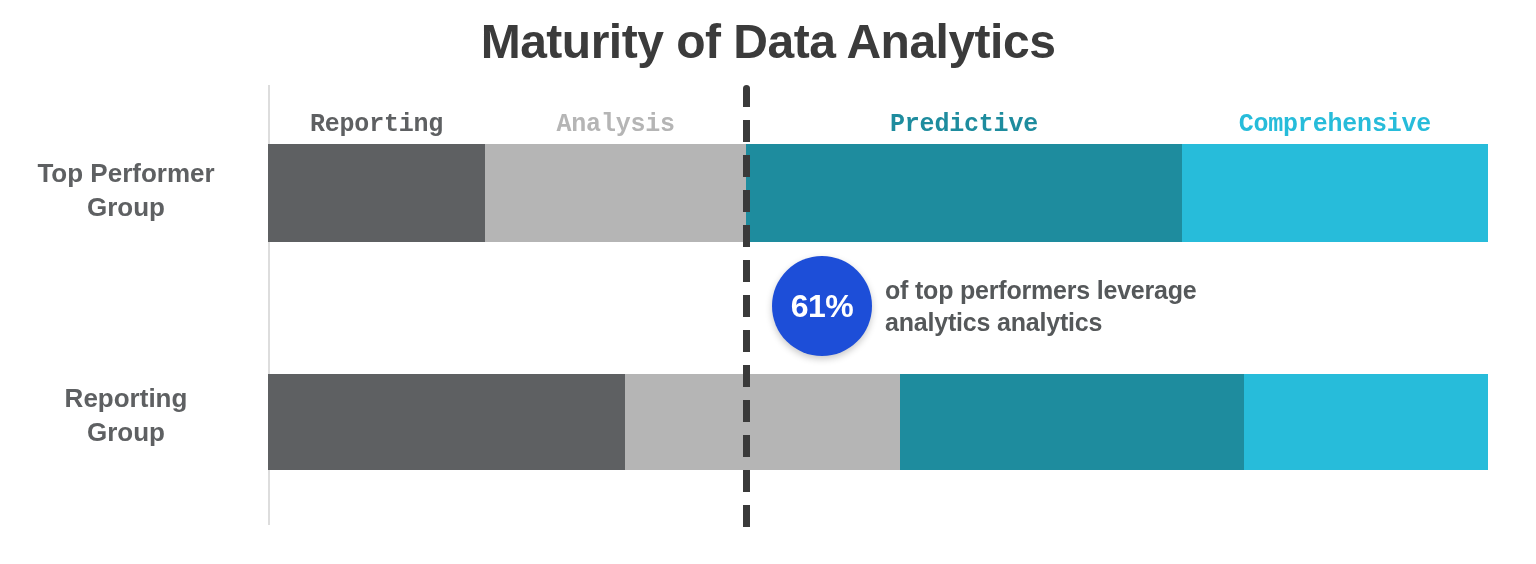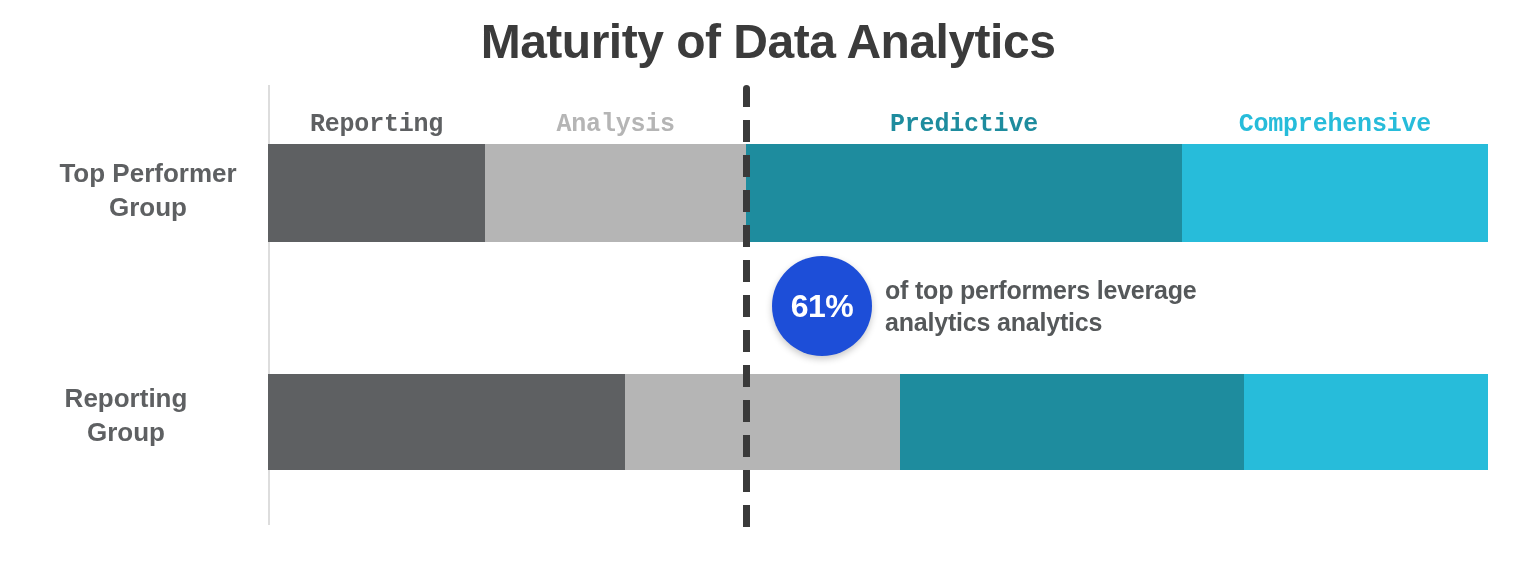--- a/index.html
+++ b/index.html
@@ -76,21 +76,21 @@
   .row-label {
     position: absolute;
     left: 0;
     width: 252px;
     text-align: center;
     font-size: 26px;
     font-weight: bold;
     color: #5e6062;
     line-height: 1.32;
   }
-  #row-label-top    { top: 156px; padding-left: 22px; }
+  #row-label-top    { top: 156px; }
   #row-label-bottom { top: 381px; }
 
   
   #dashed-divider {
     position: absolute;
     left: 742px;
     top: 85px;
     width: 7px;
     height: 446px;
     background-image: linear-gradient(#3a3a3a 62%, rgba(255,255,255,0) 0%);

